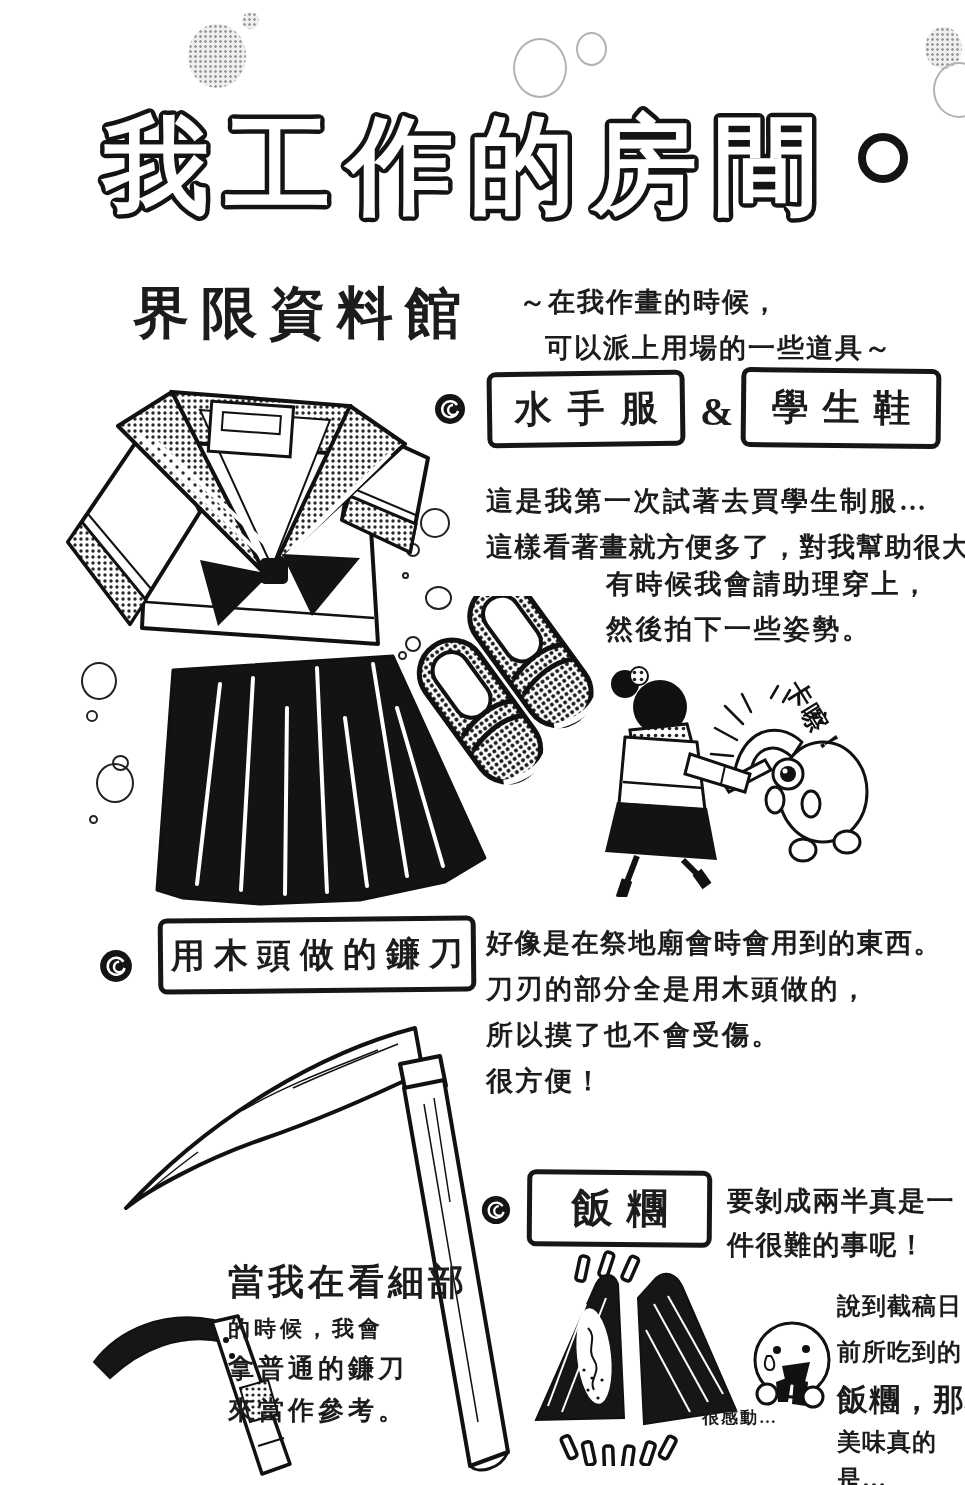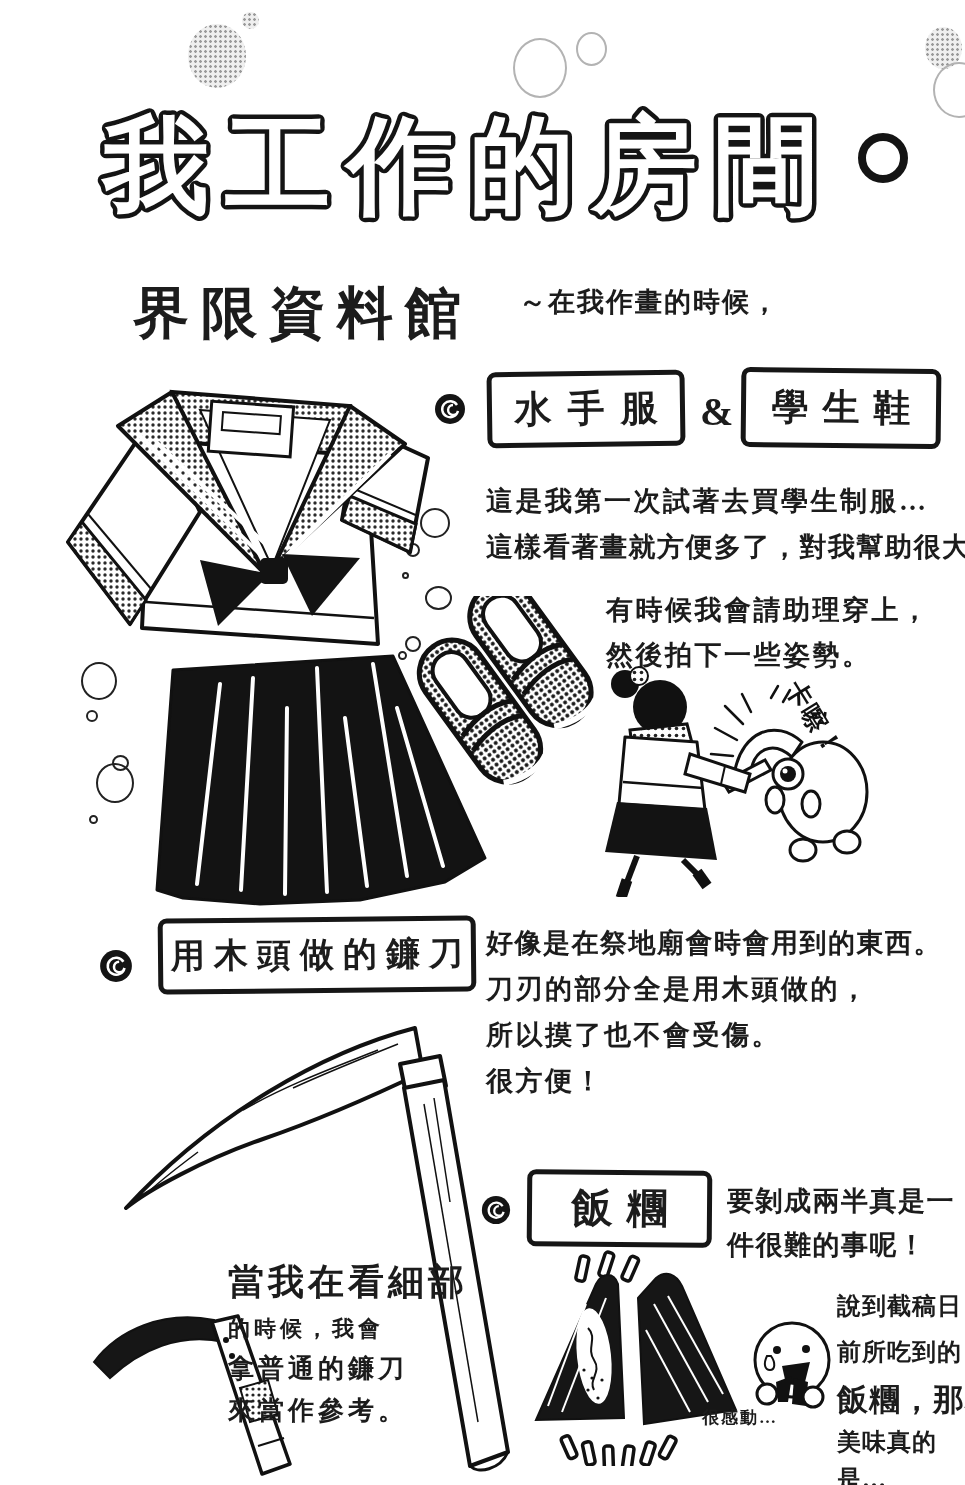--- a/index.html
+++ b/index.html
@@ -55,41 +55,42 @@
 
   <svg class="abs" style="left:55px;top:86px;" width="880" height="155" viewBox="0 0 880 155">
     <text x="48" y="116" font-size="106" font-weight="bold" letter-spacing="16" fill="#ffffff" stroke="#141414" stroke-width="9" paint-order="stroke" stroke-linejoin="round" font-family="'DejaVu Sans',sans-serif">我工作的房間</text>
     <circle cx="828" cy="72" r="21" fill="#ffffff" stroke="#141414" stroke-width="8"></circle>
   </svg>
 
   <div class="abs cjk line" style="left:133px;top:276px;font-size:56px;letter-spacing:12px;">界限資料館</div>
 
   <div class="abs" style="left:519px;top:284px;">
     <div class="cjk line" style="font-size:27px;letter-spacing:2px;">～在我作畫的時候，</div>
+    <div class="cjk line" style="font-size:27px;letter-spacing:2px;margin:10px 0 0 26px;">可以派上用場的一些道具～</div>
   </div>
 
   <svg class="abs" style="left:433px;top:392px;" width="34" height="34" viewBox="0 0 34 34">
     <circle cx="17" cy="17" r="15" fill="#141414"></circle>
     <path d="M24,13 A8,8 0 1 0 25,19 A5,5 0 1 1 20,13" fill="none" stroke="#ffffff" stroke-width="2.4"></path>
   </svg>
 
   <div class="label-box" style="left:487px;top:371px;width:198px;height:76px;transform:rotate(-0.8deg);">
     <span class="cjk txt line" style="font-size:37px;letter-spacing:16px;margin-left:16px;">水手服</span>
   </div>
   <div class="abs cjk line" style="left:700px;top:388px;font-size:40px;">&amp;</div>
   <div class="label-box" style="left:741px;top:368px;width:200px;height:80px;transform:rotate(0.6deg);">
     <span class="cjk txt line" style="font-size:37px;letter-spacing:14px;margin-left:14px;">學生鞋</span>
   </div>
 
   <div class="abs" style="left:486px;top:483px;">
     <div class="cjk line" style="font-size:27px;letter-spacing:2.5px;">這是我第一次試著去買學生制服…</div>
     <div class="cjk line" style="font-size:27px;letter-spacing:1.5px;margin-top:10px;">這樣看著畫就方便多了，對我幫助很大！</div>
   </div>
 
-  <div class="abs" style="left:606px;top:592px;">
+  <div class="abs" style="left:606px;top:566px;">
     <div class="cjk line" style="font-size:27px;letter-spacing:2.5px;">有時候我會請助理穿上，</div>
     <div class="cjk line" style="font-size:27px;letter-spacing:2.5px;margin-top:9px;">然後拍下一些姿勢。</div>
   </div>
 
   <svg class="abs" style="left:145px;top:648px;" width="345" height="265" viewBox="0 0 345 265">
     <polygon points="28,22 248,8 340,210 300,234 215,252 115,256 38,250 12,242" fill="#131313" stroke="#111" stroke-width="3" stroke-linejoin="round"></polygon>
     <g stroke="#ffffff" stroke-width="4" stroke-linecap="round">
       <line x1="75" y1="36" x2="52" y2="236"></line>
       <line x1="108" y1="30" x2="96" y2="242"></line>
       <line x1="142" y1="60" x2="140" y2="246"></line>

